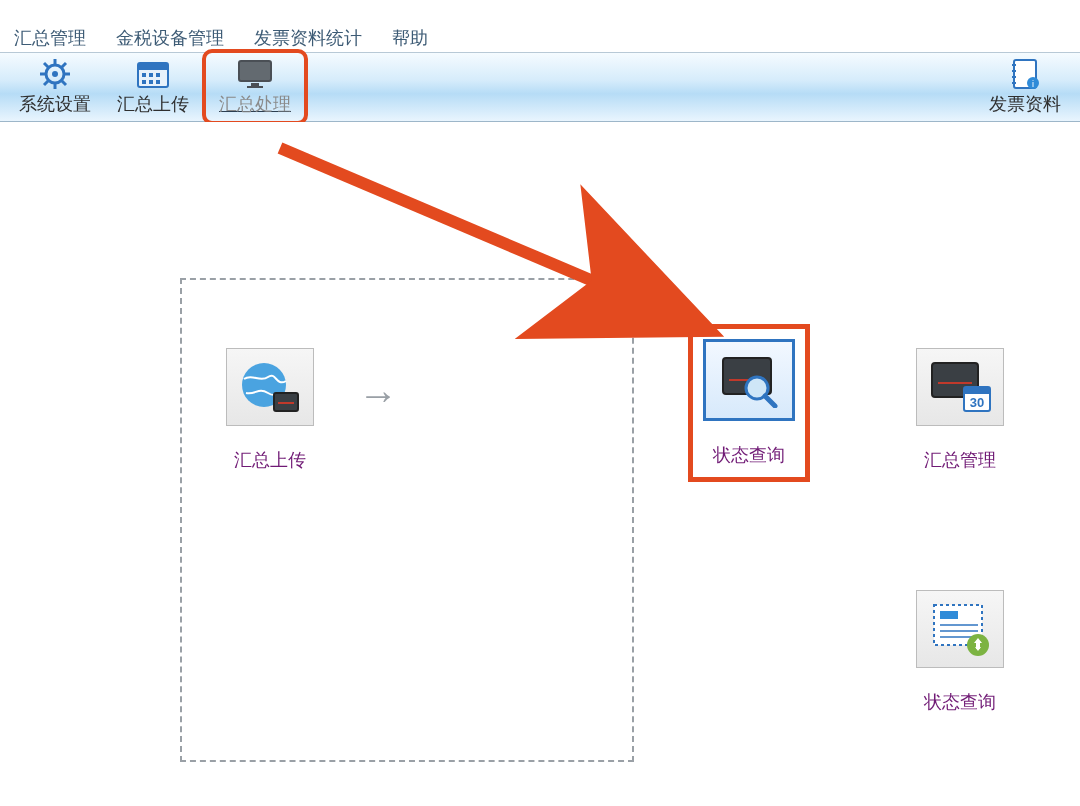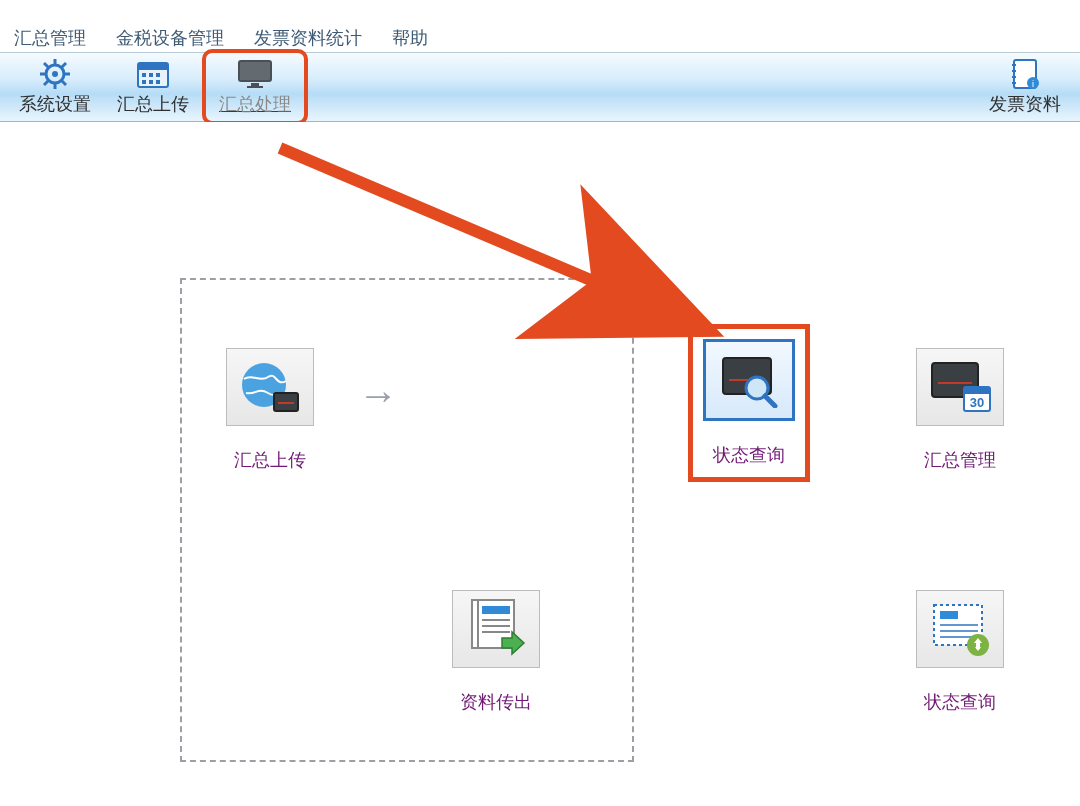--- a/index.html
+++ b/index.html
@@ -155,36 +155,20 @@
           <rect x="4" y="4" width="46" height="34" rx="3" fill="#3a3f44" stroke="#222" stroke-width="2"></rect>
           <line x1="10" y1="24" x2="44" y2="24" stroke="#c0392b" stroke-width="2"></line>
           <rect x="36" y="28" width="26" height="24" rx="2" fill="#fff" stroke="#2f74c0" stroke-width="2"></rect>
           <rect x="36" y="28" width="26" height="7" fill="#2f74c0"></rect>
           <text x="49" y="48" font-size="13" text-anchor="middle" fill="#2f74c0" font-weight="bold">30</text>
         </svg>
       </div>
       <div class="cap">汇总管理</div>
     </div>
 
-    <div class="card" style="left:450px;top:468px;">
-      <div class="frame">
-        <svg width="60" height="62" viewBox="0 0 60 62">
-          <rect x="6" y="2" width="36" height="48" fill="#fff" stroke="#888" stroke-width="2"></rect>
-          <rect x="12" y="2" width="36" height="48" fill="#fff" stroke="#888" stroke-width="2"></rect>
-          <rect x="16" y="8" width="28" height="8" fill="#2f8bd8"></rect>
-          <g stroke="#888" stroke-width="2">
-              <line x1="16" y1="22" x2="44" y2="22"></line>
-              <line x1="16" y1="28" x2="44" y2="28"></line>
-              <line x1="16" y1="34" x2="44" y2="34"></line>
-            </g>
-          <path d="M36 40h10v-6l12 11-12 11v-6H36z" fill="#4caf50" stroke="#2e7d32" stroke-width="1.5"></path>
-        </svg>
-      </div>
-      <div class="cap">资料传出</div>
-    </div>
 
     <div class="card" style="left:914px;top:468px;">
       <div class="frame">
         <svg width="64" height="60" viewBox="0 0 64 60">
           <rect x="6" y="6" width="48" height="40" fill="#fff" stroke="#2f74c0" stroke-width="2" stroke-dasharray="3 3"></rect>
           <rect x="12" y="12" width="18" height="8" fill="#2f8bd8"></rect>
           <g stroke="#2f74c0" stroke-width="1.5">
               <line x1="12" y1="26" x2="50" y2="26"></line>
               <line x1="12" y1="32" x2="50" y2="32"></line>
               <line x1="12" y1="38" x2="50" y2="38"></line>

